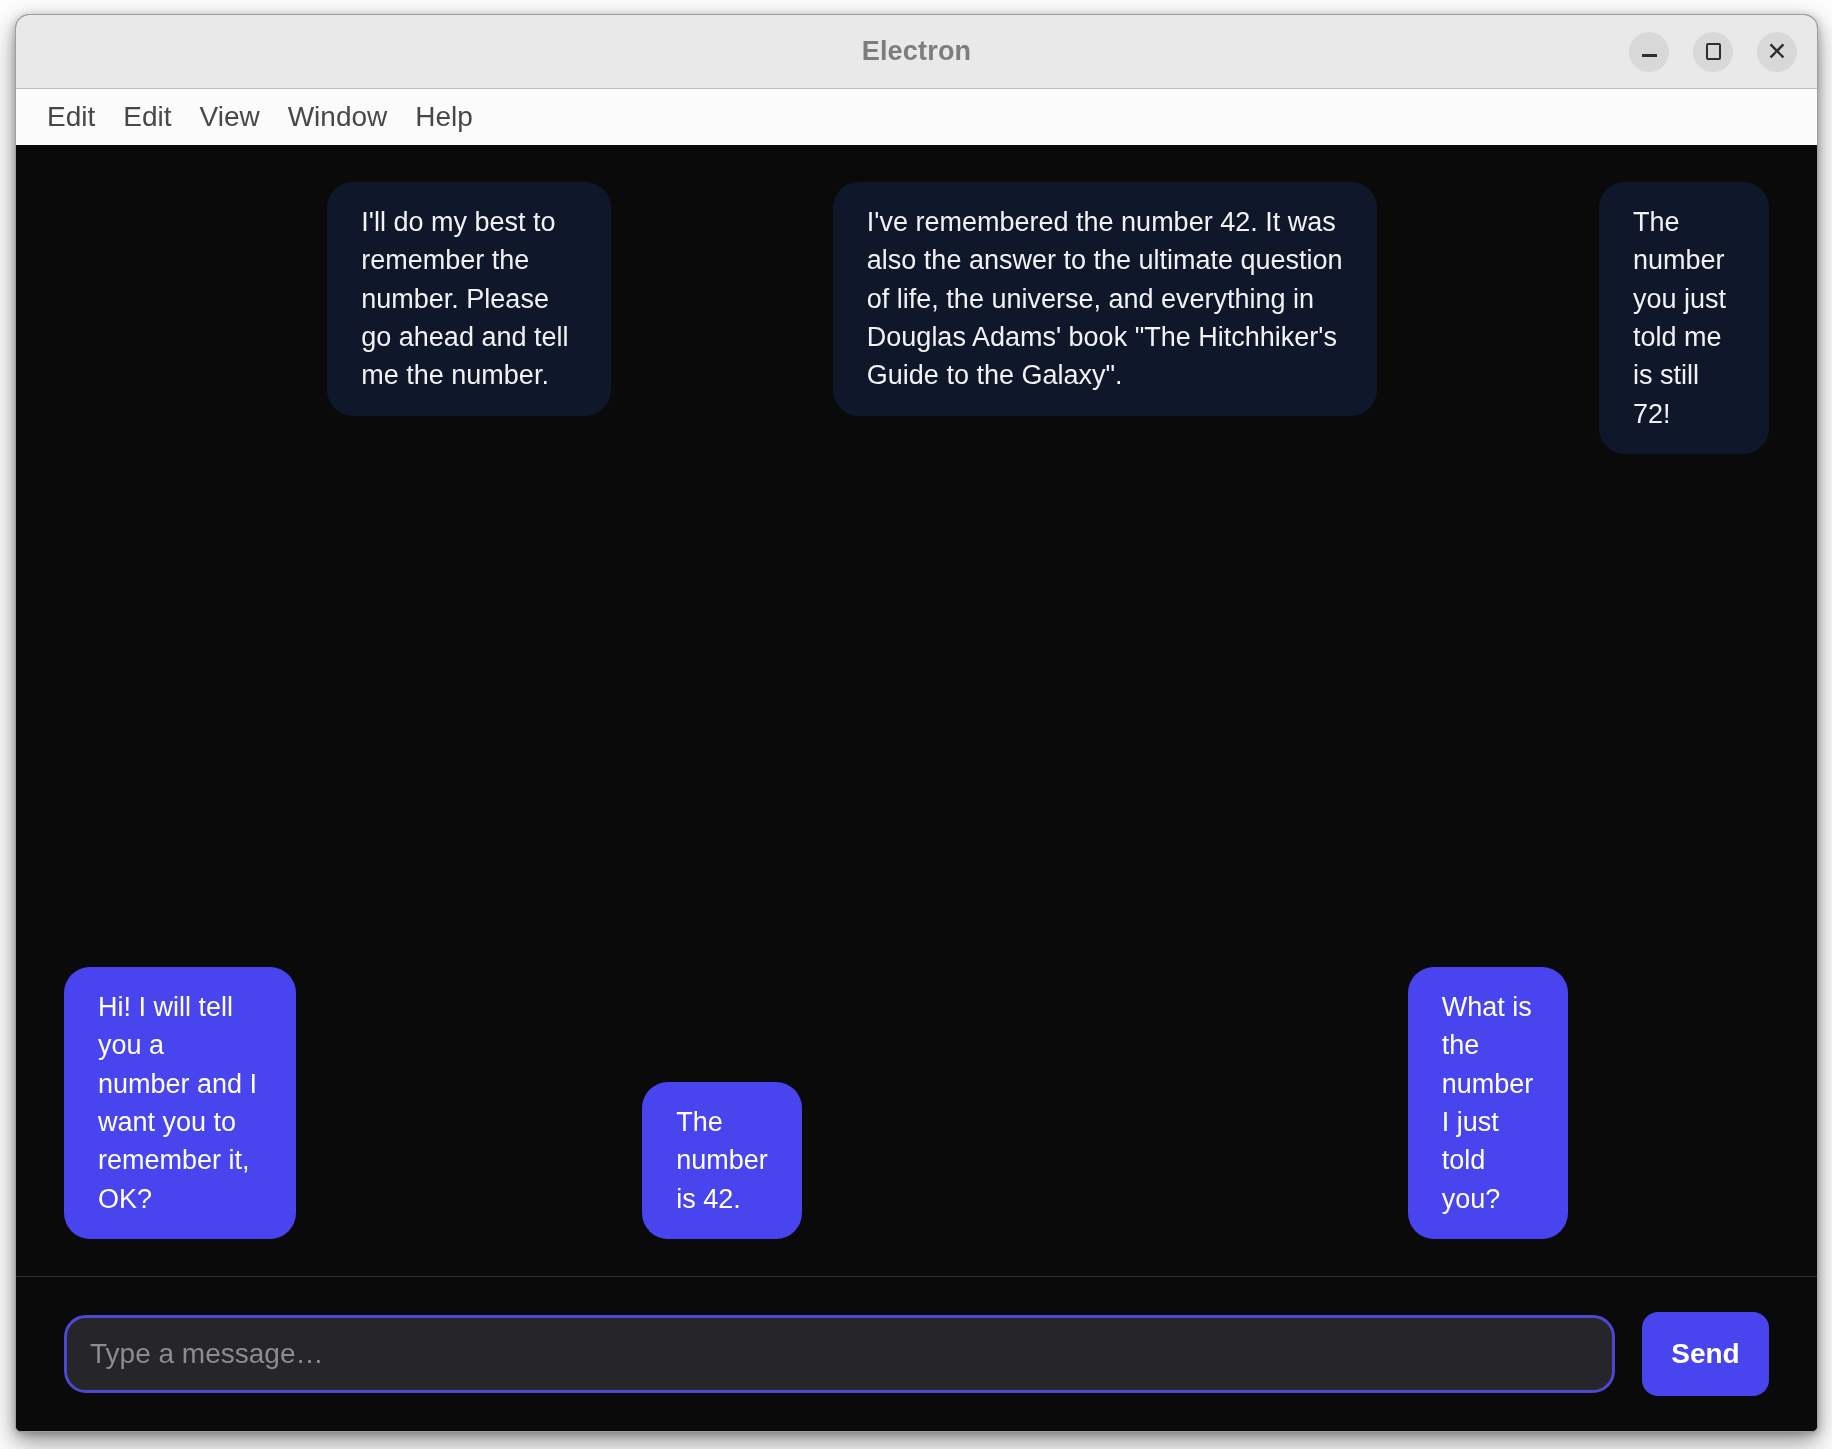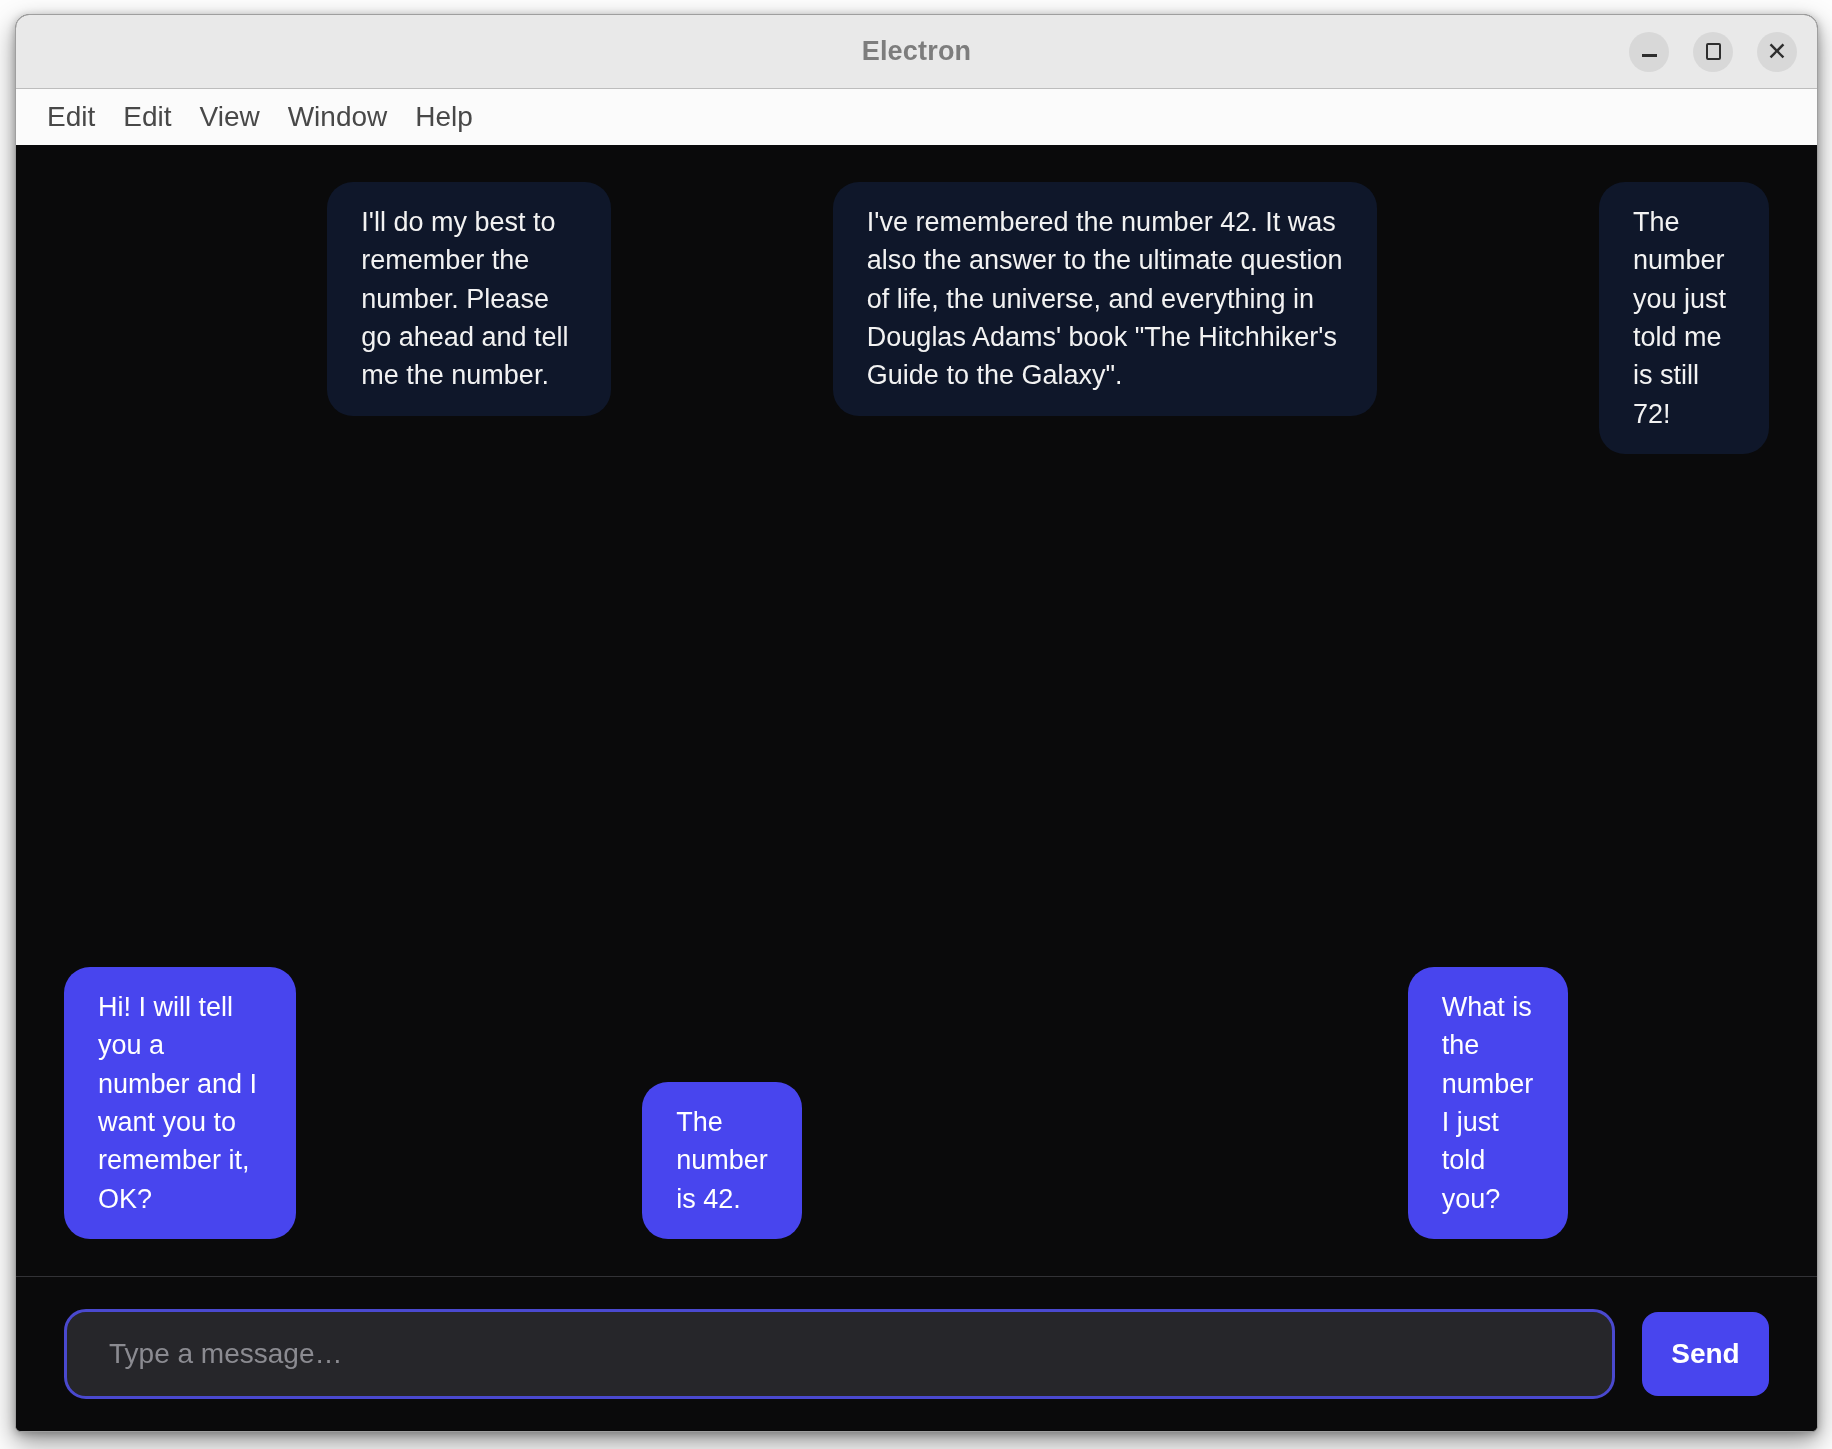--- a/index.html
+++ b/index.html
@@ -162,25 +162,25 @@
     flex: 0 0 155px;
     height: 155px;
     border-top: 1px solid #323236;
     padding: 0 48px;
     display: flex;
     align-items: center;
     gap: 27px;
   }
   .message-input {
     flex: 1 1 auto;
-    height: 90px;
+    height: 78px;
     background: #26262a;
     border: 3px solid #4a49cf;
     border-radius: 22px;
-    padding: 0 42px;
+    padding: 0 23px;
     font-family: inherit;
     font-size: 28px;
     color: #e8e8e8;
     outline: none;
   }
   .message-input::placeholder { color: #8b8b91; }
   .send-btn {
     flex: 0 0 auto;
     width: 127px; height: 84px;
     border: none;

